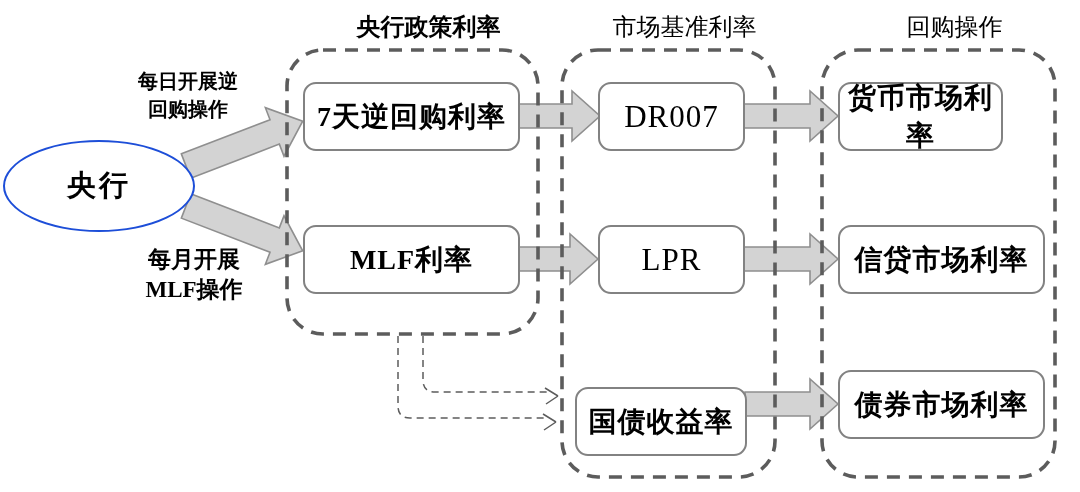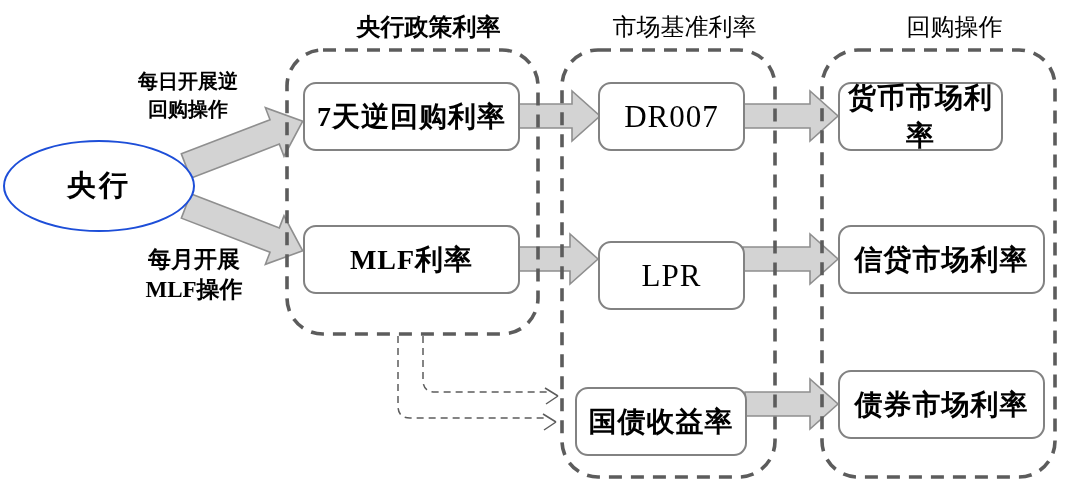--- a/index.html
+++ b/index.html
@@ -118,21 +118,21 @@
   <div class="box" style="left:303px;top:82px;width:217px;height:69px;">
     <span class="cjk">7天逆回购利率</span>
   </div>
   <div class="box" style="left:303px;top:225px;width:217px;height:69px;">
     <span class="cjk">MLF利率</span>
   </div>
 
   <div class="box" style="left:598px;top:82px;width:147px;height:69px;">
     <span class="latin">DR007</span>
   </div>
-  <div class="box" style="left:598px;top:225px;width:147px;height:69px;margin-top:16px;">
+  <div class="box" style="left:598px;top:225px;width:147px;height:69px;">
     <span class="latin">LPR</span>
   </div>
   <div class="box" style="left:575px;top:370px;width:172px;height:69px;margin-top:17px;">
     <span class="cjk">国债收益率</span>
   </div>
 
   <div class="box" style="left:838px;top:82px;width:165px;height:69px;">
     <span class="cjk">货币市场利率</span>
   </div>
   <div class="box" style="left:838px;top:225px;width:207px;height:69px;">

